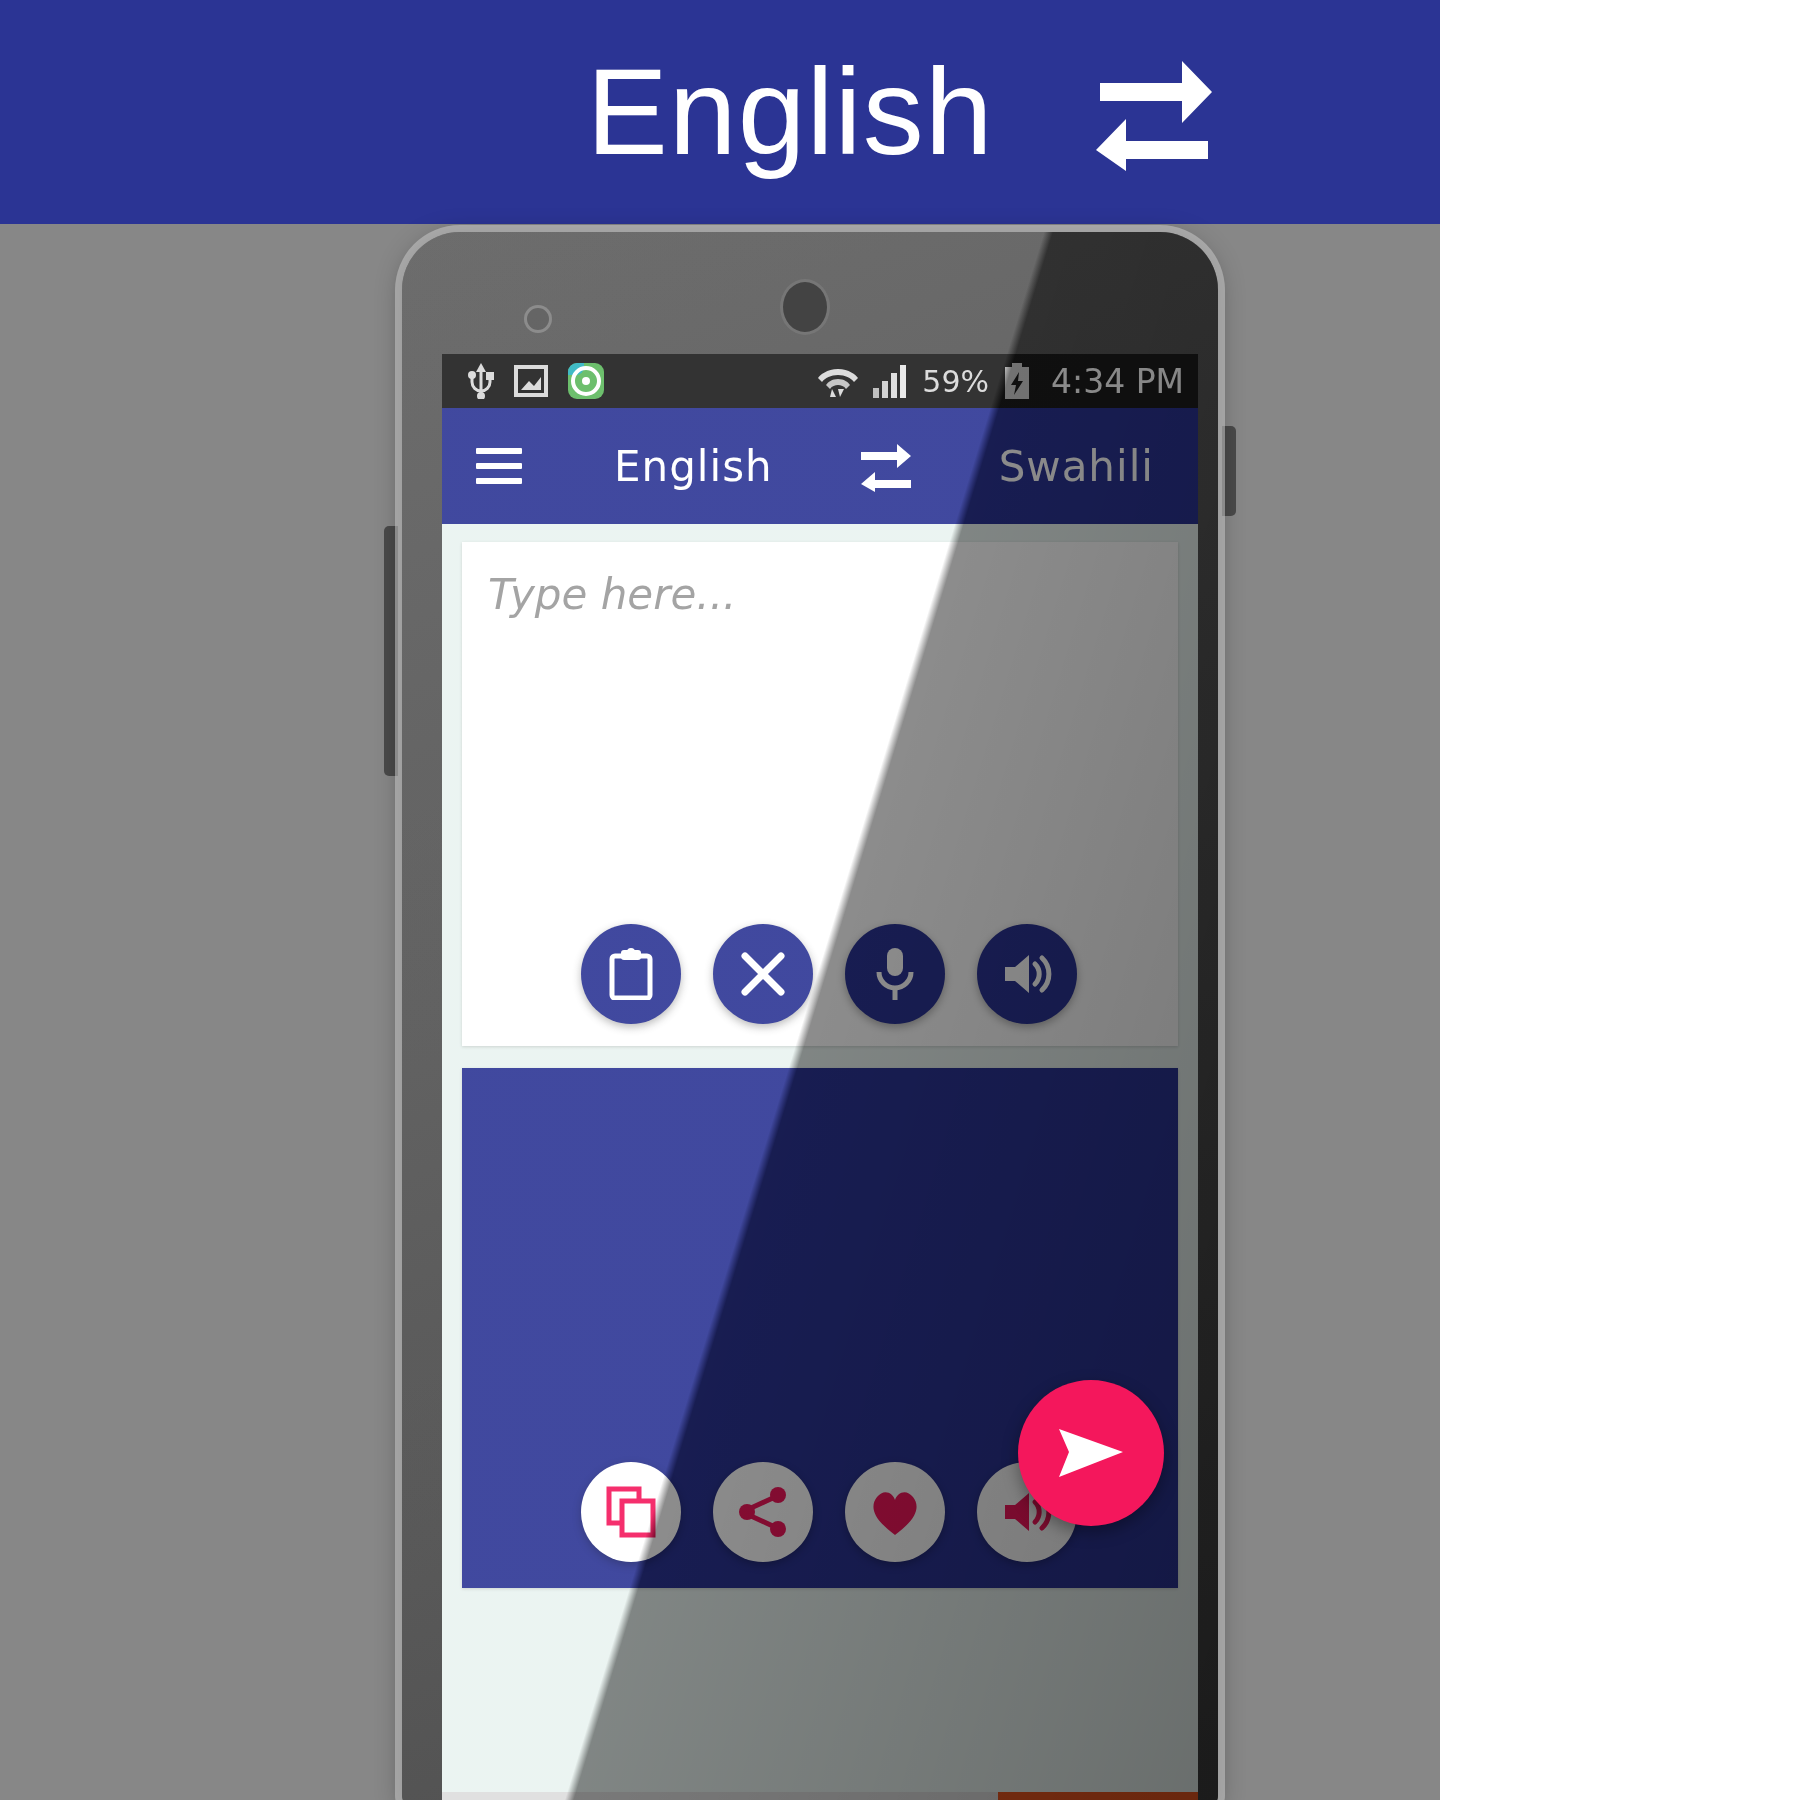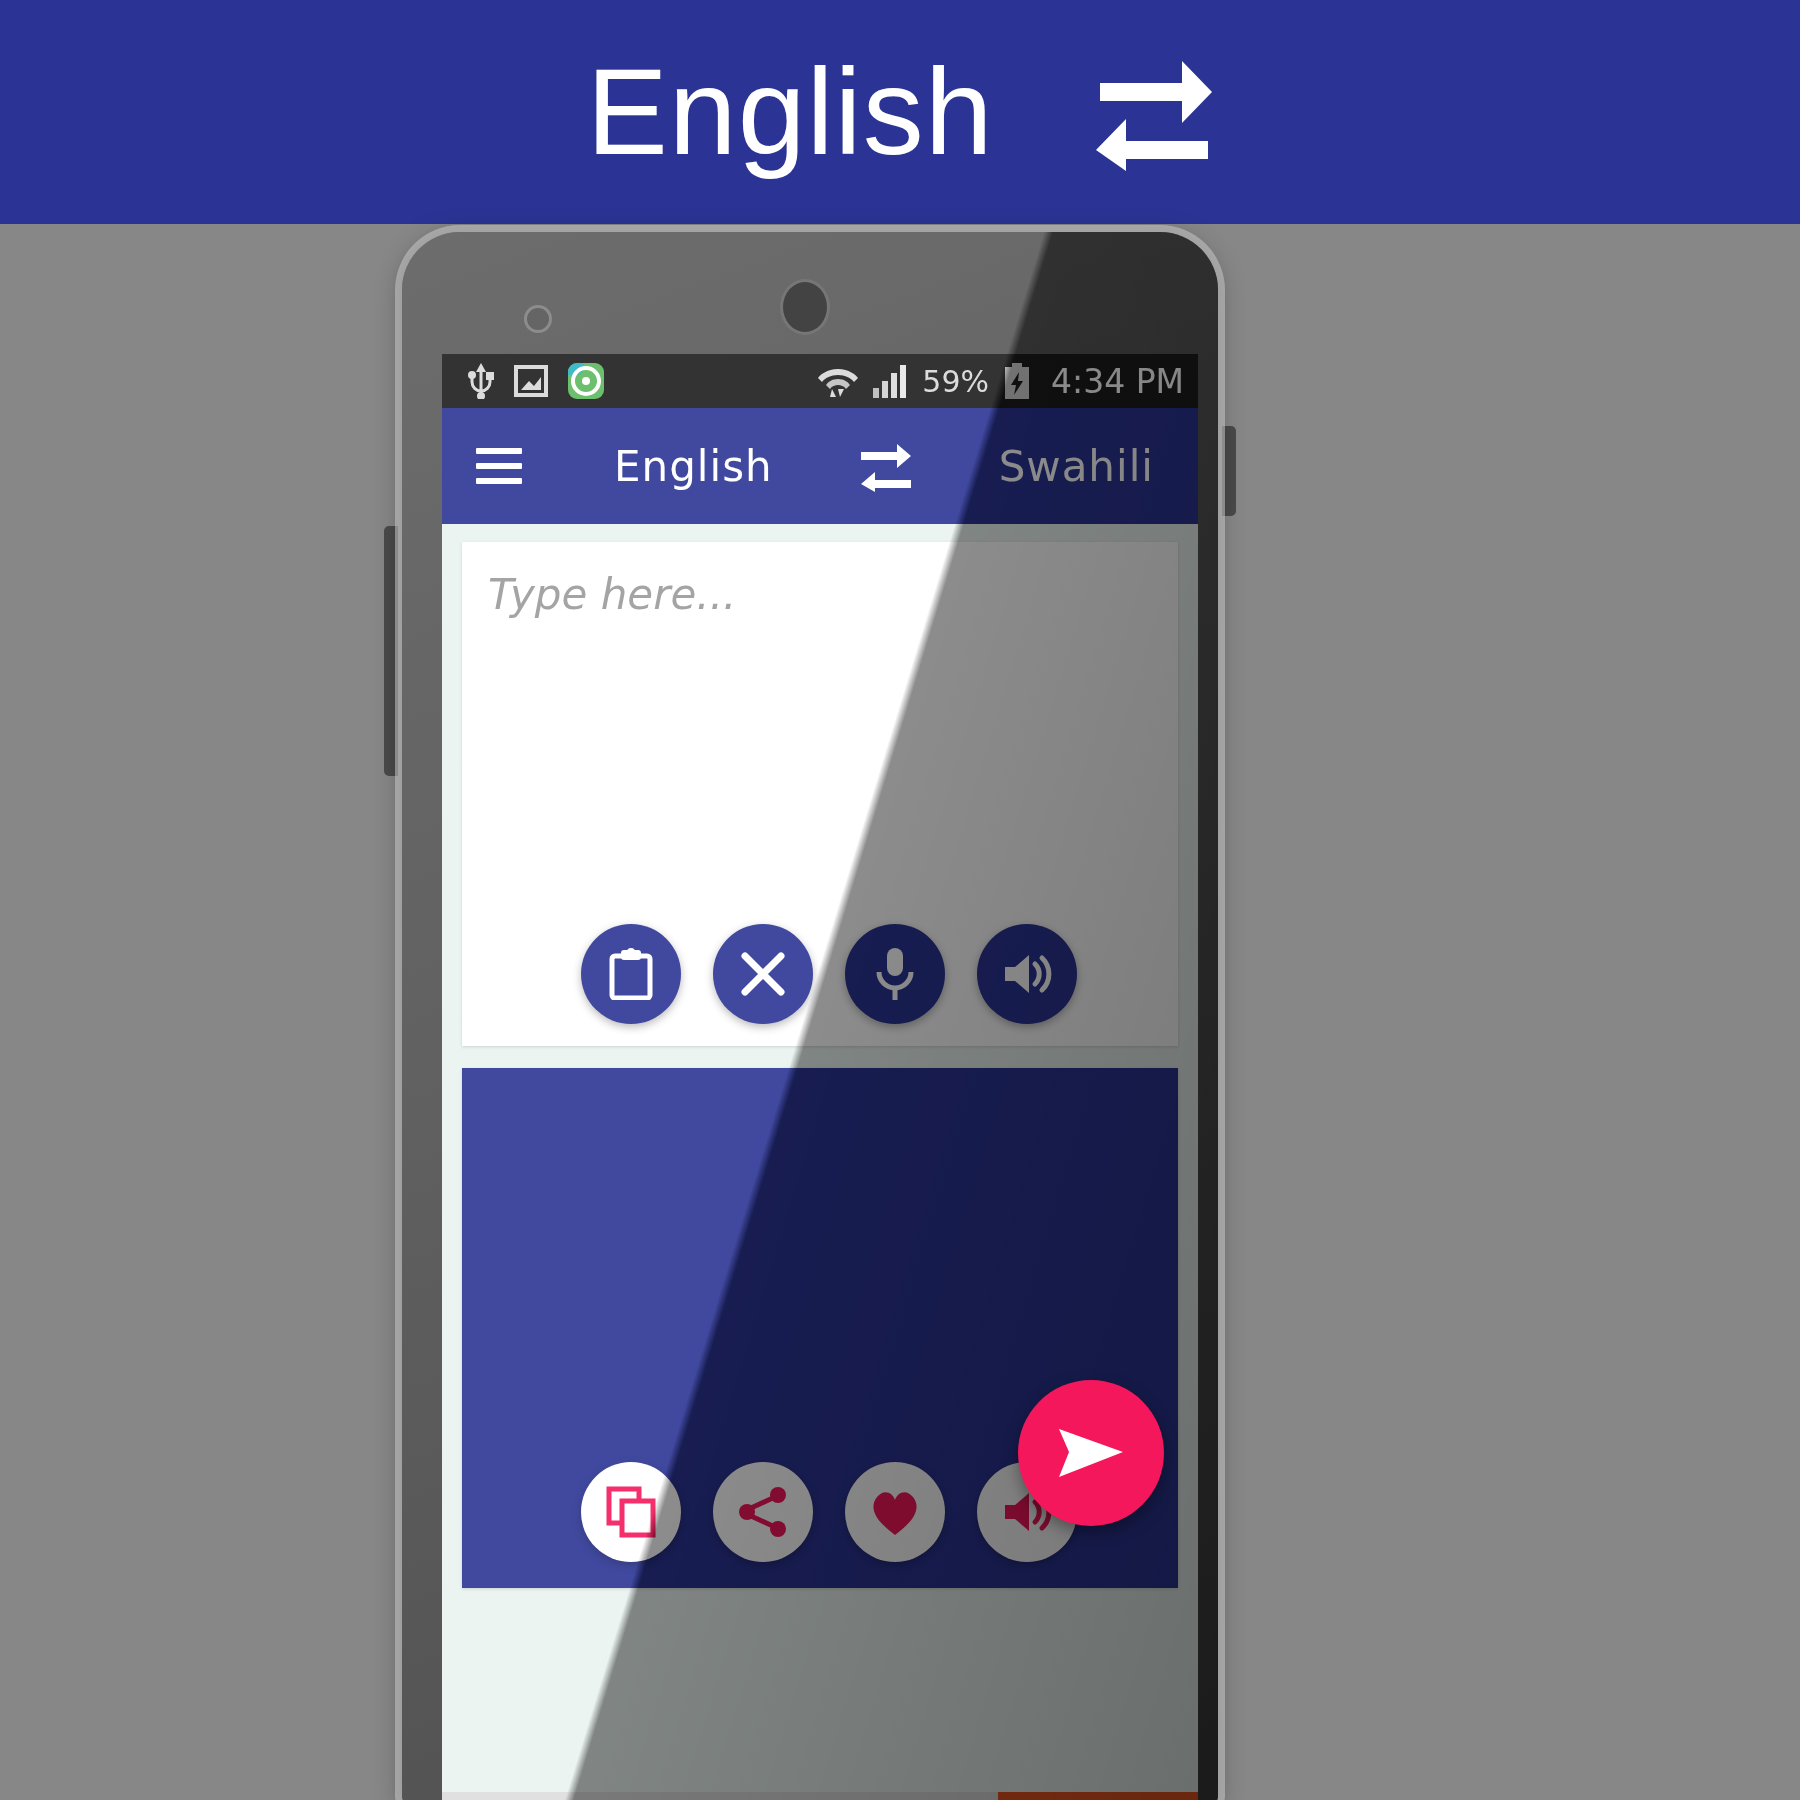--- a/index.html
+++ b/index.html
@@ -2,21 +2,21 @@
 <html><head>
 <meta charset="utf-8">
 <style>
   html, body {
     margin: 0;
     padding: 0;
     background: #ffffff;
   }
   .screen {
     position: relative;
-    width: 1800px;
+    width: 1440px;
     height: 1800px;
     overflow: hidden;
     font-family: "Liberation Sans", sans-serif;
     background: #be185d;
   }
 
   
   .banner {
     position: absolute;
     left: 0; top: 0;

